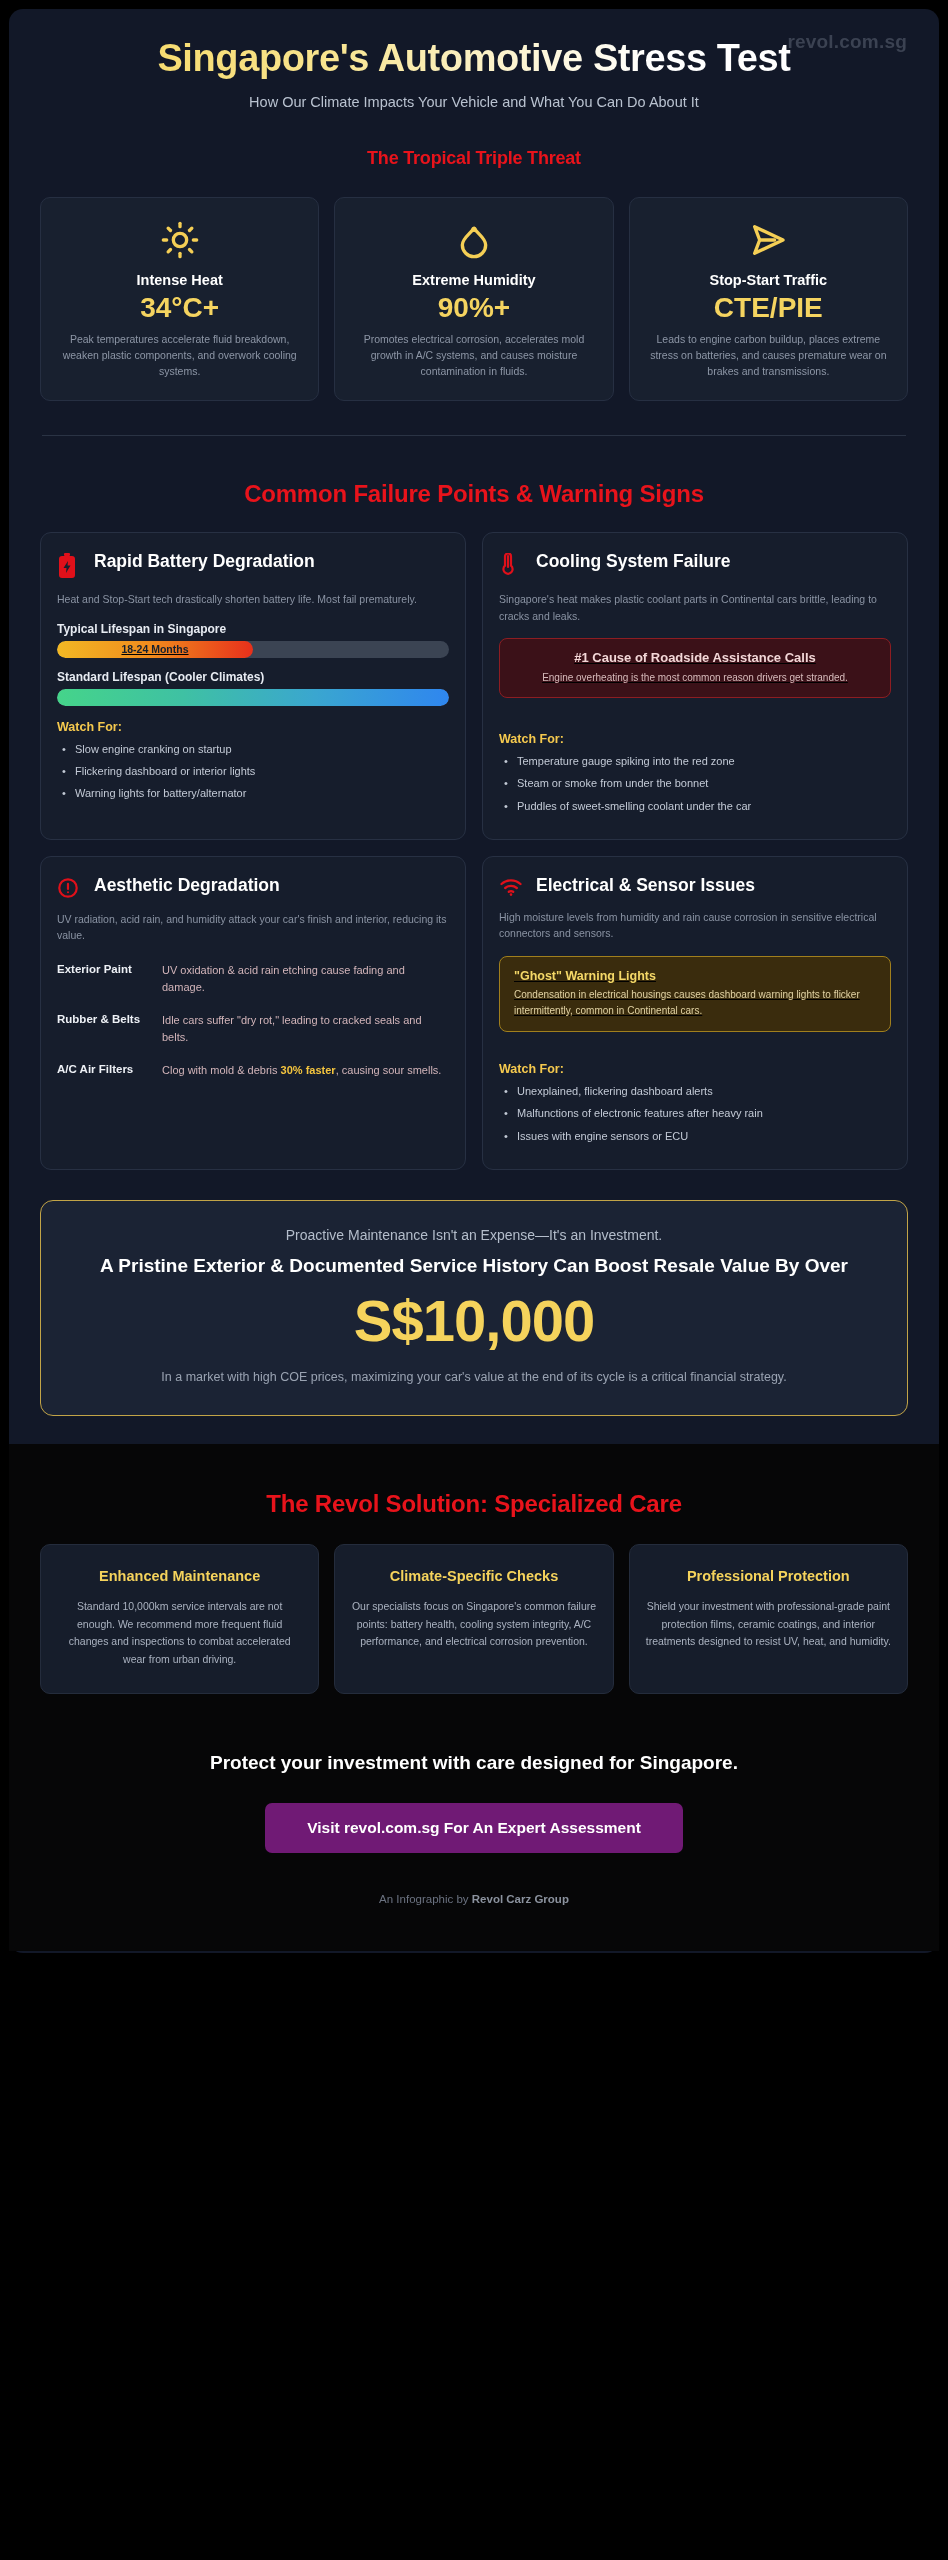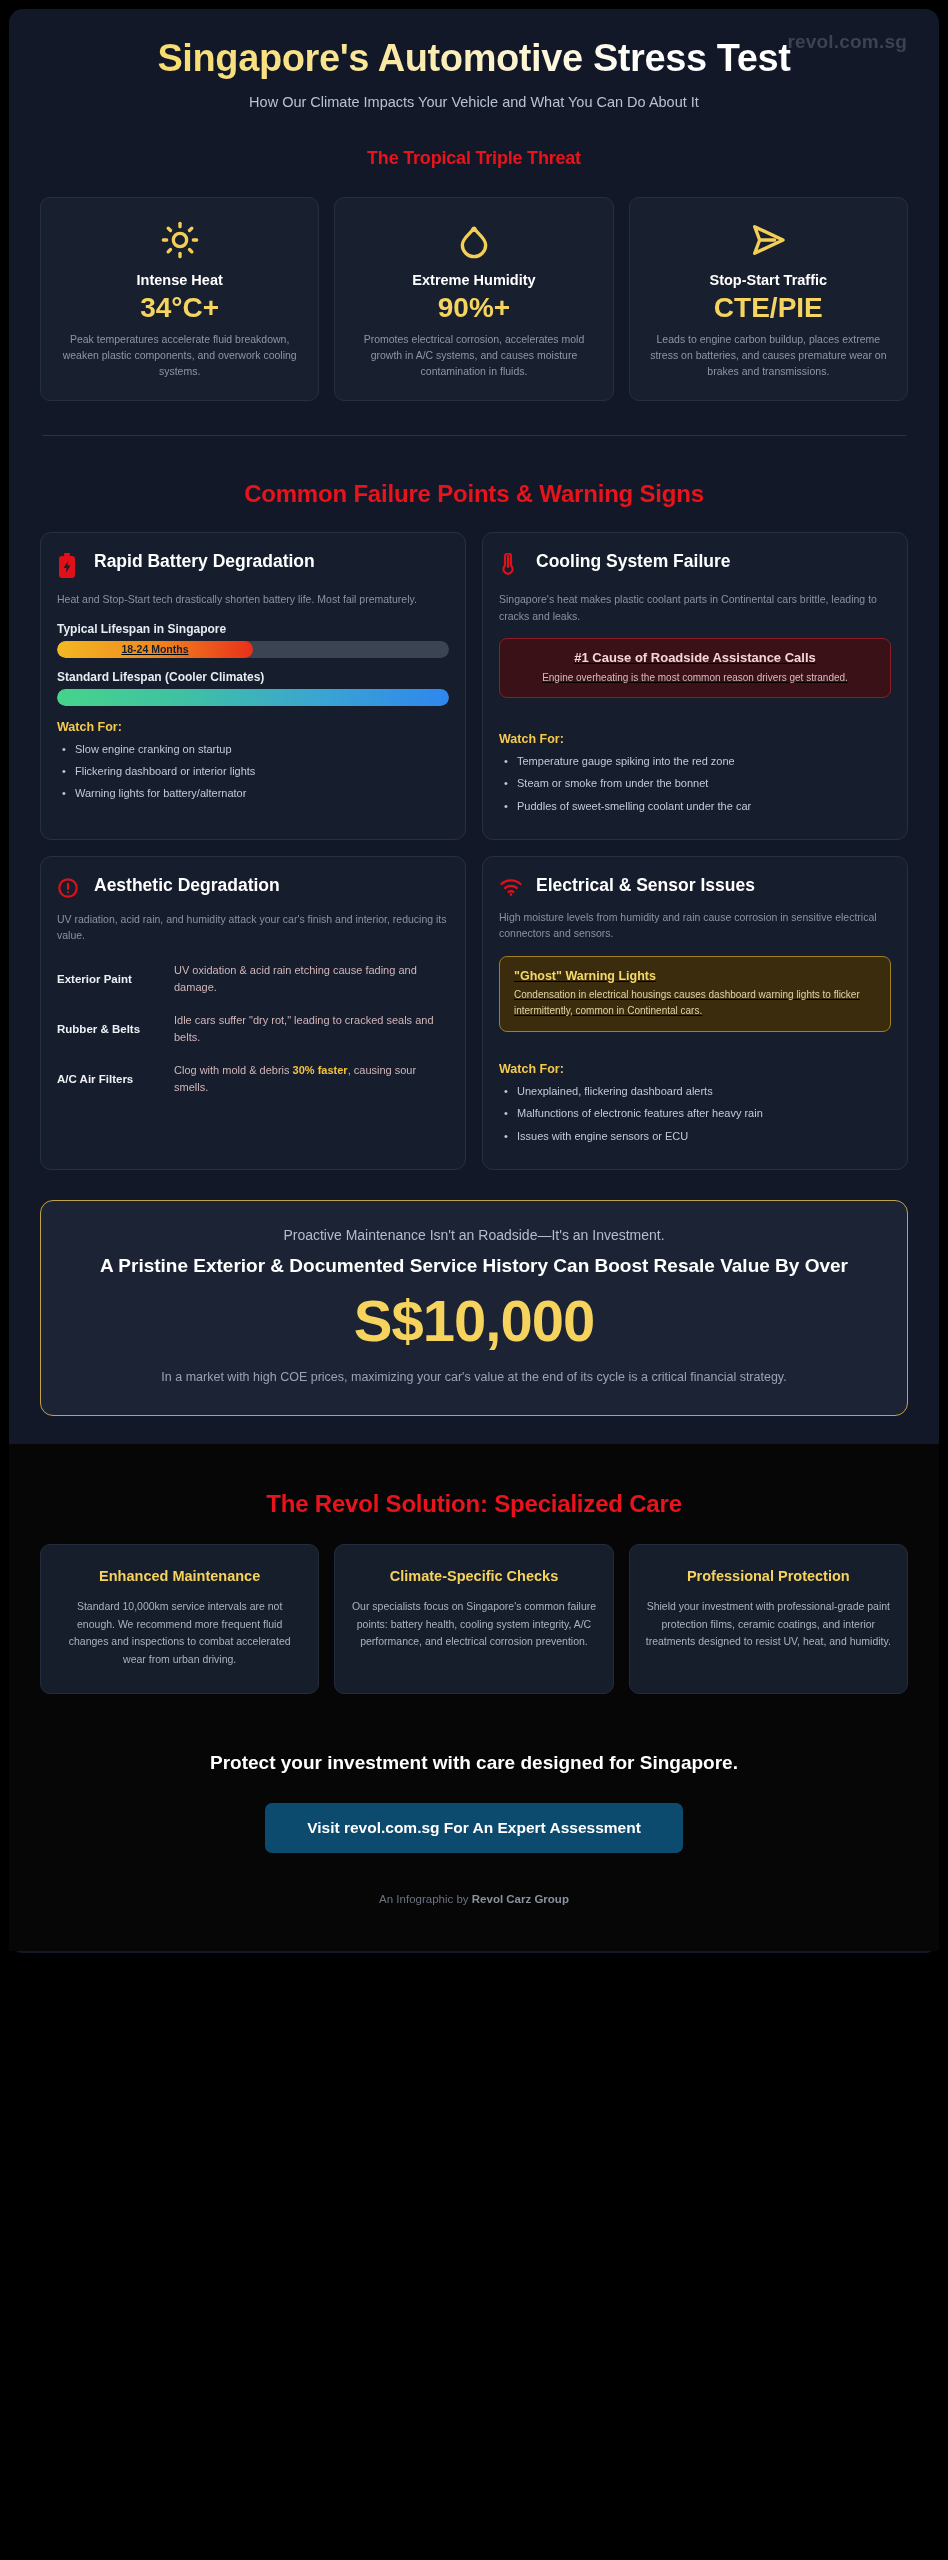--- a/index.html
+++ b/index.html
@@ -235,22 +235,20 @@
   }
   .alert-box.gold .ab-body {
     font-size: 10px;
     line-height: 1.55;
     color: #e2d3a4;
   }
 
   
   .aes-row {
     display: flex;
-    align-items: center;
-    gap: 12px;
     margin-bottom: 16px;
   }
   .aes-term {
     flex: 0 0 105px;
     font-size: 11.5px;
     font-weight: 800;
     color: #eef1f6;
     line-height: 1.3;
   }
   .aes-def {
@@ -334,21 +332,21 @@
 
   .cta-wrap { text-align: center; padding: 58px 30px 0 30px; }
   .cta-line {
     font-size: 19px;
     font-weight: 800;
     color: #ffffff;
     margin-bottom: 29px;
   }
   .cta-btn {
     display: inline-block;
-    background: #0c4a6e;
+    background: #701a75;
     color: #ffffff;
     font-size: 15.5px;
     font-weight: 800;
     border: none;
     border-radius: 7px;
     padding: 16px 42px;
     cursor: pointer;
     font-family: "Liberation Sans", sans-serif;
   }
   .credit {
@@ -539,21 +537,21 @@
         <ul class="watch-list">
           <li>Unexplained, flickering dashboard alerts</li>
           <li>Malfunctions of electronic features after heavy rain</li>
           <li>Issues with engine sensors or ECU</li>
         </ul>
       </div>
     </div>
 
     <div class="value-wrap">
       <div class="value-box">
-        <div class="value-kicker">Proactive Maintenance Isn't an Roadside—It's an Investment.</div>
+        <div class="value-kicker">Proactive Maintenance Isn't an Expense—It's an Investment.</div>
         <div class="value-head">A Pristine Exterior &amp; Documented Service History Can Boost Resale Value By Over</div>
         <div class="value-amount">S$10,000</div>
         <div class="value-note">In a market with high COE prices, maximizing your car's value at the end of its cycle is a critical financial strategy.</div>
       </div>
     </div>
 
     <div class="sol-section">
       <div class="sec-title red-2">The Revol Solution: Specialized Care</div>
 
       <div class="sol-row">

